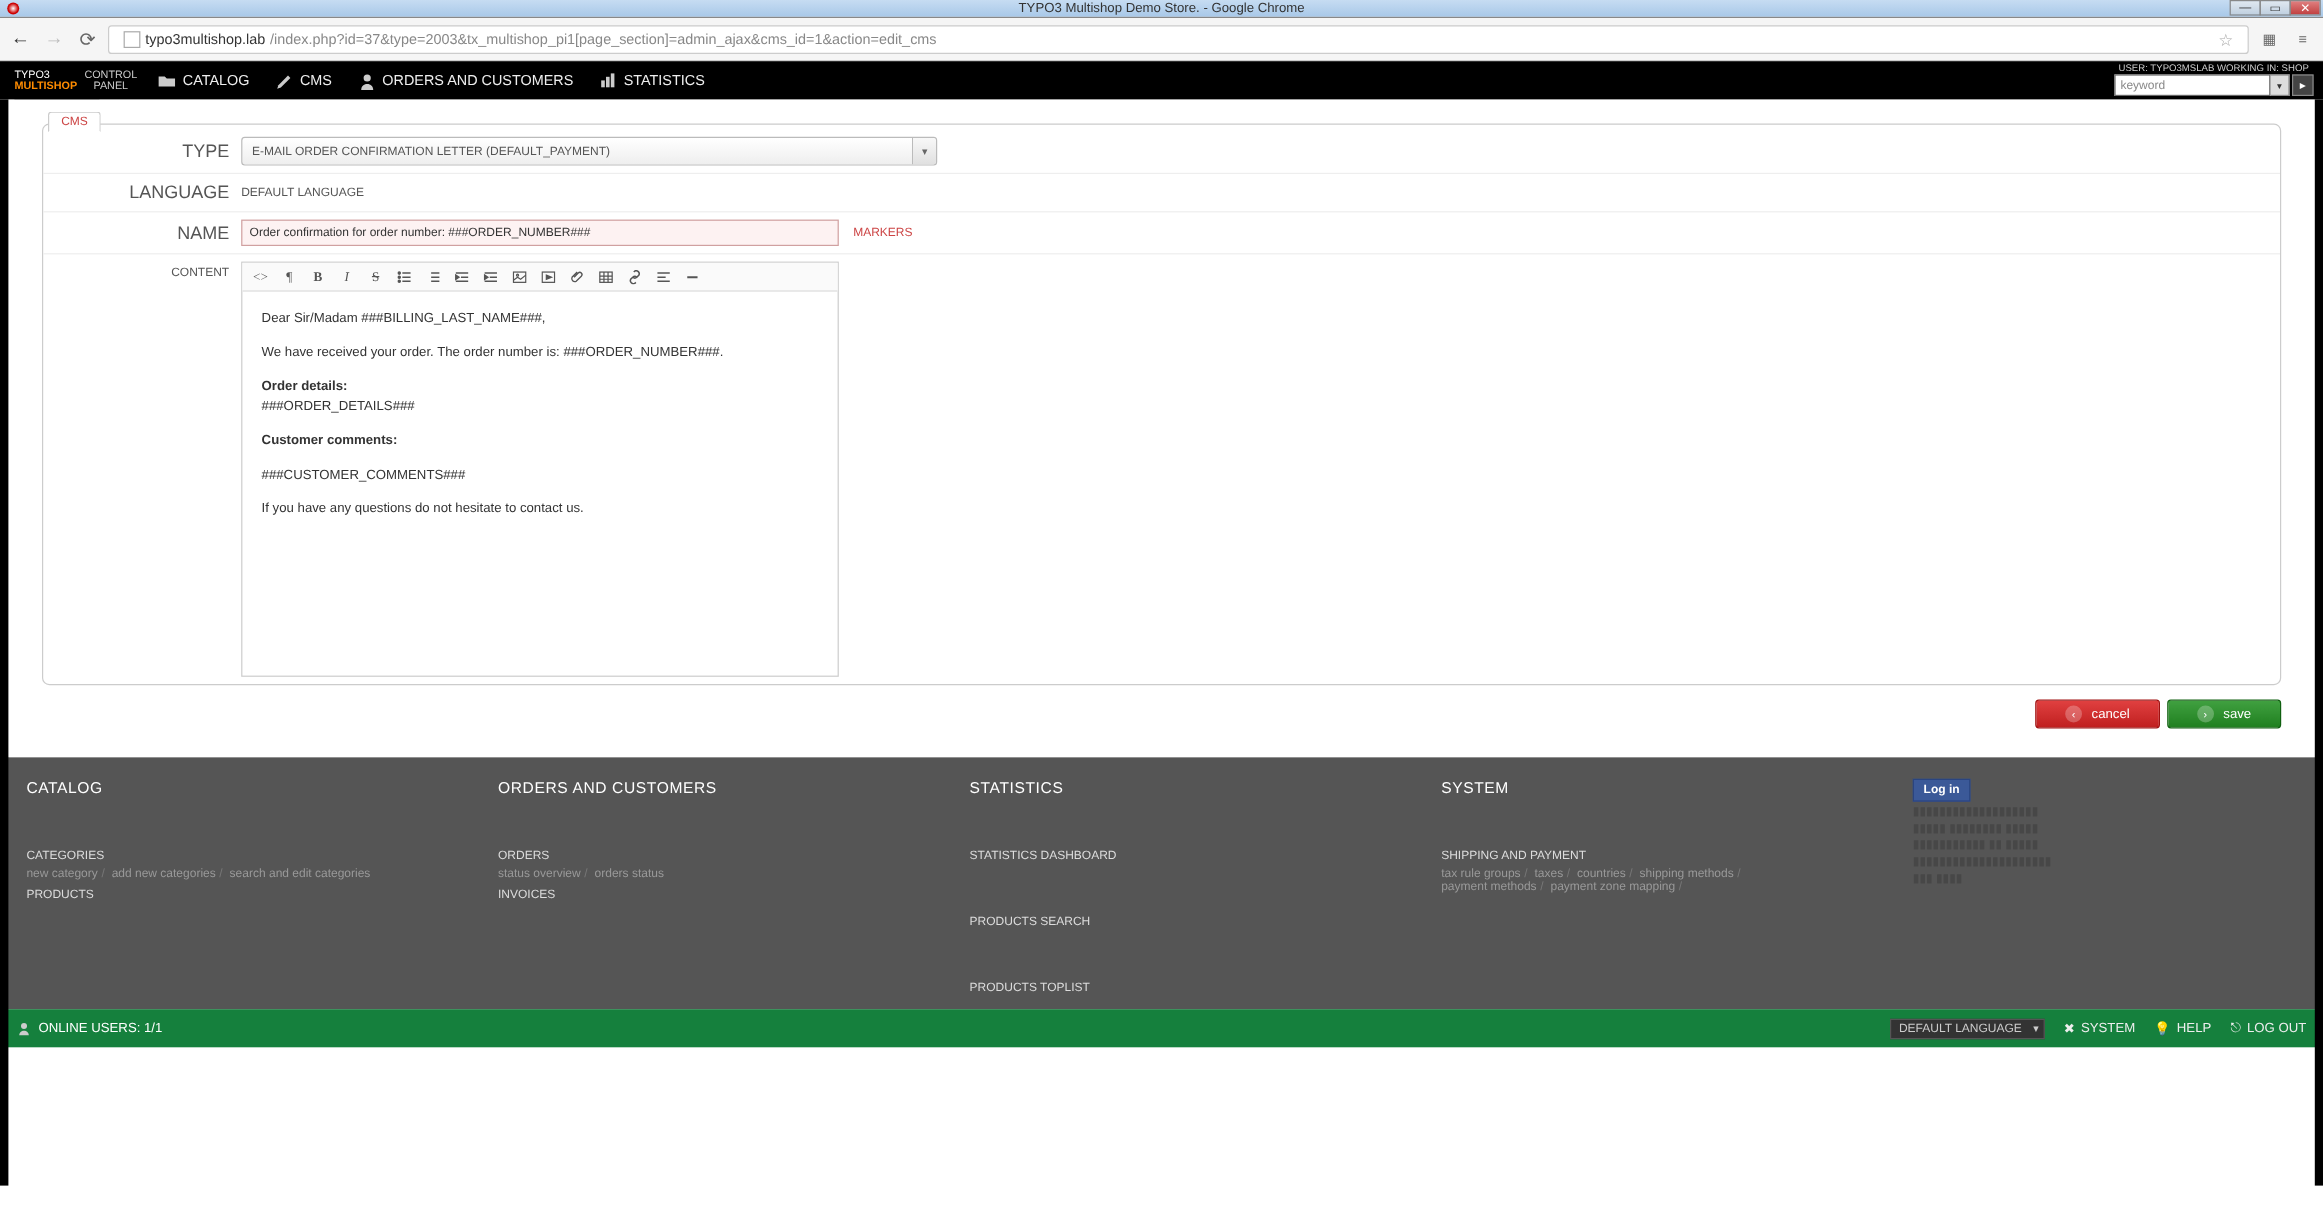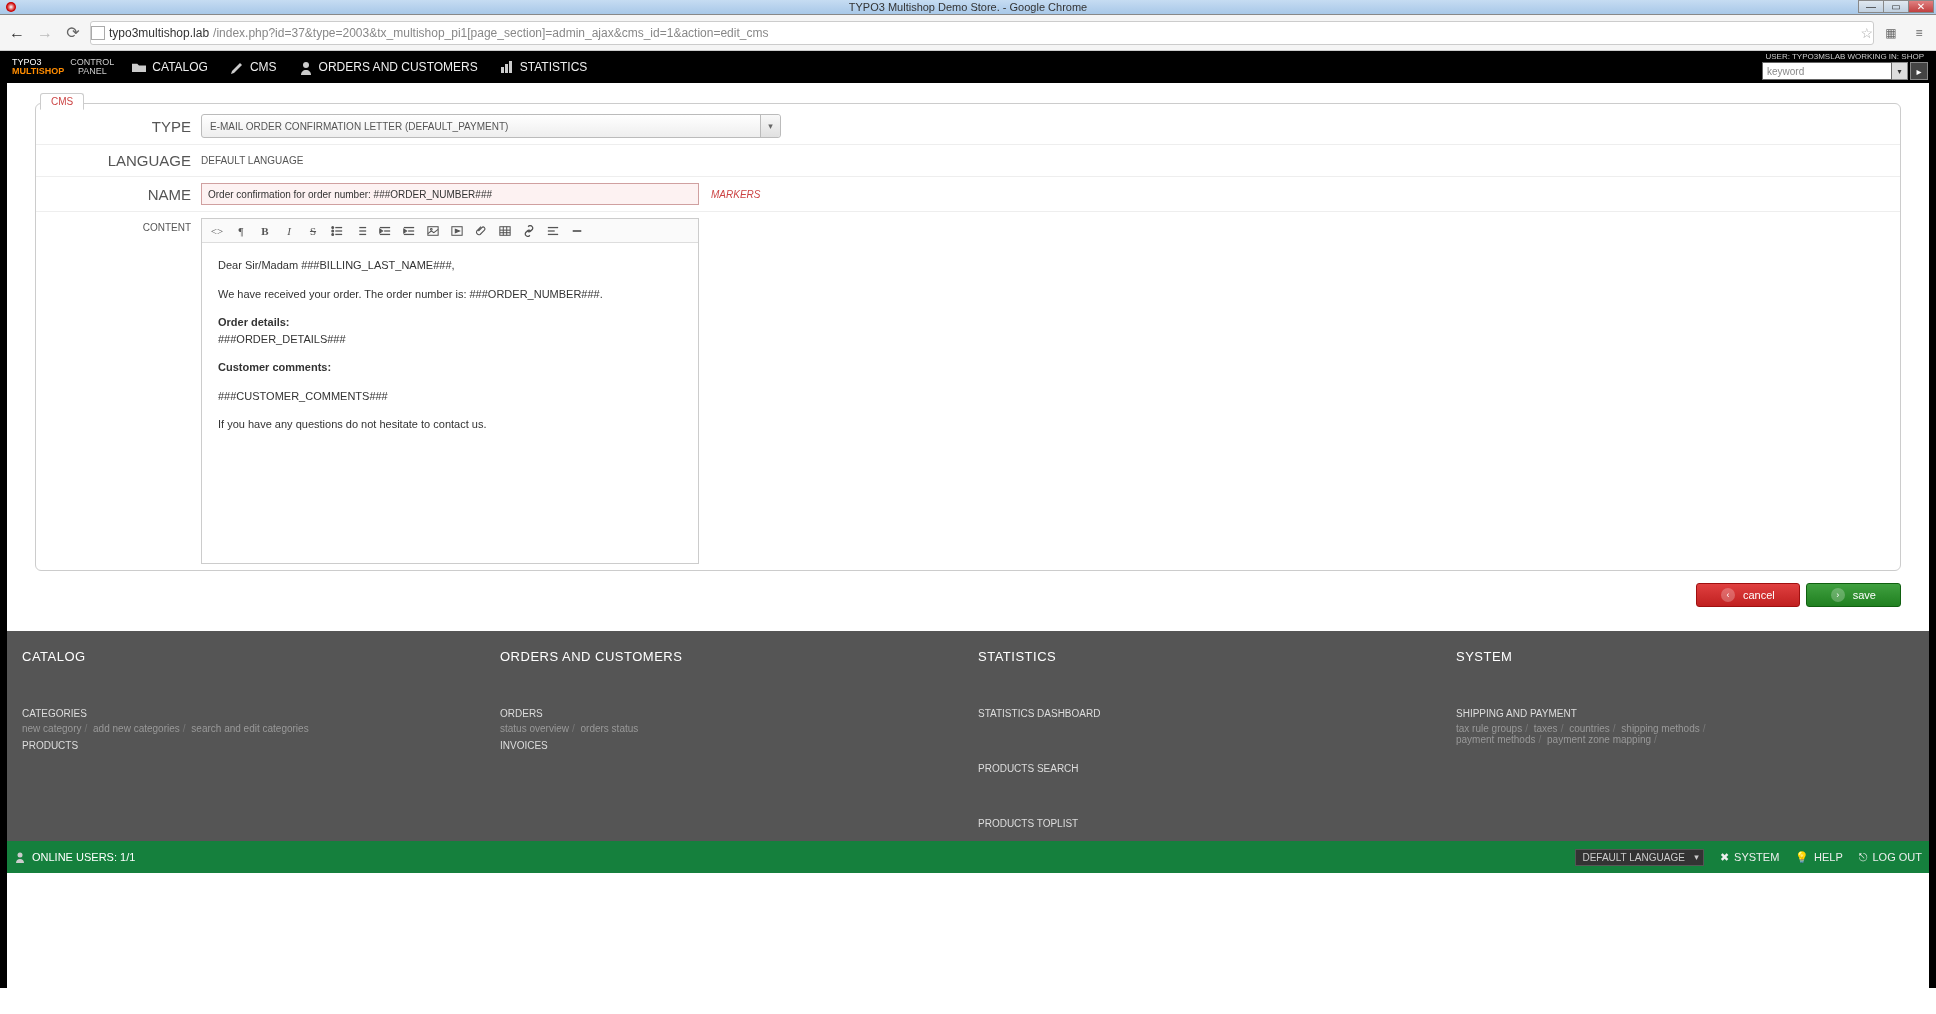--- a/index.html
+++ b/index.html
@@ -9,21 +9,21 @@
     .window-titlebar { height: 15px; background: linear-gradient(#c6dcf2, #a8c8e8); display: flex; align-items: center; justify-content: center; color: #333; font-size: 11px; position: relative; border-bottom: 1px solid #888; }
     .window-titlebar .dot { position: absolute; left: 6px; top: 2px; width: 10px; height: 10px; background: radial-gradient(circle, #fff 0%, #c00 60%); border-radius: 50%; }
     .window-controls { position: absolute; right: 2px; top: 0; display: flex; }
     .window-controls span { width: 26px; height: 13px; display: inline-flex; align-items: center; justify-content: center; background: linear-gradient(#e0e8f0,#c0d0e0); border: 1px solid #888; font-size: 10px; margin-left: -1px; }
     .window-controls .close-w { background: linear-gradient(#e08080,#c04040); color: #fff; }
     
     
     .addressbar { height: 36px; background: #f5f5f5; border-bottom: 1px solid #ccc; display: flex; align-items: center; padding: 0 6px; gap: 6px; }
     .addressbar .nav-btn { width: 22px; height: 22px; display: inline-flex; align-items: center; justify-content: center; color: #666; font-size: 16px; cursor: pointer; }
     .addressbar .back-btn { color: #333; }
-    .addressbar .url-box { flex: 1; height: 24px; border: 1px solid #ccc; border-radius: 3px; background: #fff; display: flex; align-items: center; padding: 0 0; color: #555; gap: 4px; }
+    .addressbar .url-box { flex: 1; height: 24px; border: 1px solid #ccc; border-radius: 3px; background: #fff; display: flex; align-items: center; padding: 0 12px; color: #555; gap: 4px; }
     .addressbar .url-box .file-ic { width: 14px; height: 14px; border: 1px solid #aaa; display: inline-block; }
     .addressbar .url-box .domain { color: #333; }
     .addressbar .url-box .path { color: #888; }
     .addressbar .url-box .star { margin-left: auto; color: #aaa; font-size: 14px; }
     .addressbar .ext-ic { width: 22px; height: 22px; display: inline-flex; align-items: center; justify-content: center; color: #666; }
     
     
     .topbar { height: 32px; background: #000; color: #fff; display: flex; align-items: center; padding: 0 12px; font-size: 12px; position: relative; }
     .topbar .logo { display: flex; align-items: center; gap: 2px; margin-right: 18px; }
     .topbar .logo .ms { font-size: 9px; line-height: 9px; }
@@ -54,21 +54,21 @@
     .form-row:last-child { border-bottom: none; }
     .form-row .lbl-col { width: 155px; text-align: right; padding-right: 10px; color: #555; font-size: 15px; }
     .form-row .ctrl-col { flex: 1; display: flex; align-items: center; gap: 12px; }
     
     .select-box { width: 580px; height: 24px; border: 1px solid #bbb; border-radius: 3px; background: linear-gradient(#fff,#eee); display: flex; align-items: center; padding: 0 8px; font-size: 10px; color: #555; position: relative; }
     .select-box .dd-btn { position: absolute; right: 0; top: 0; width: 20px; height: 100%; border-left: 1px solid #bbb; display: flex; align-items: center; justify-content: center; color: #666; font-size: 9px; background: linear-gradient(#f8f8f8,#e0e0e0); border-radius: 0 3px 3px 0; }
     
     .lang-static { font-size: 10px; color: #555; }
     
     .name-input { width: 498px; height: 22px; border: 1px solid #d0a0a0; background: #fdf2f2; padding: 0 6px; font-size: 10px; color: #333; }
-    .markers-link { color: #c44; font-size: 10px; cursor: pointer; font-style: italic; }
+    .markers-link { color: #c44; font-size: 10px; cursor: pointer; }
     
     .content-row { display: flex; padding: 6px 10px; align-items: flex-start; }
     .content-row .lbl-col { width: 155px; text-align: right; padding-right: 10px; color: #555; font-size: 10px; padding-top: 4px; }
     
     .editor { width: 498px; border: 1px solid #ccc; background: #fff; }
     .editor-toolbar { height: 24px; border-bottom: 1px solid #ddd; display: flex; align-items: center; padding: 0 4px; gap: 2px; background: #fafafa; }
     .editor-toolbar .tb-btn { width: 22px; height: 18px; display: inline-flex; align-items: center; justify-content: center; color: #555; font-size: 11px; cursor: pointer; font-family: serif; }
     .editor-toolbar .tb-btn svg { width: 12px; height: 12px; }
     .editor-body { padding: 14px 16px; min-height: 320px; font-size: 11px; color: #333; line-height: 1.5; }
     .editor-body p { margin-bottom: 12px; }
@@ -365,20 +365,24 @@
     <h3>SYSTEM</h3>
     <span class="subh">SHIPPING AND PAYMENT</span>
     <div class="links">
       <a>tax rule groups</a><span class="sep">/</span>
       <a>taxes</a><span class="sep">/</span>
       <a>countries</a><span class="sep">/</span>
       <a>shipping methods</a><span class="sep">/</span><br>
       <a>payment methods</a><span class="sep">/</span>
       <a>payment zone mapping</a><span class="sep">/</span>
     </div>
+  </div>
+  <div class="footer-right">
+    <span class="login-btn">Log in</span>
+    <div class="blur">▮▮▮▮▮▮▮▮▮▮▮▮▮▮▮▮▮▮▮<br>▮▮▮▮▮ ▮▮▮▮▮▮▮▮ ▮▮▮▮▮<br>▮▮▮▮▮▮▮▮▮▮▮ ▮▮ ▮▮▮▮▮<br>▮▮▮▮▮▮▮▮▮▮▮▮▮▮▮▮▮▮▮▮▮<br>▮▮▮ ▮▮▮▮</div>
   </div>
 </div>
 
 <div class="bottombar">
   <div class="left">
     <span class="user-ic"><svg viewBox="0 0 12 12" fill="#ccc">
           <circle cx="6" cy="4" r="2.5"></circle>
           <path d="M2 12c0-2.5 1.8-4 4-4s4 1.5 4 4z"></path>
         </svg></span>
     <span>ONLINE USERS: 1/1</span>

